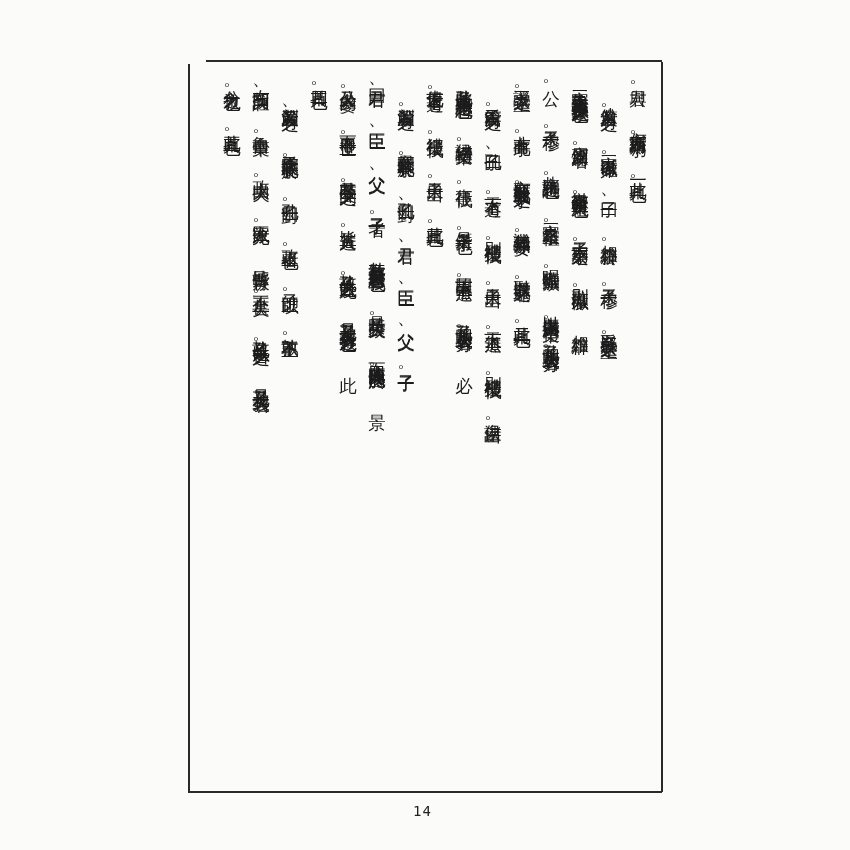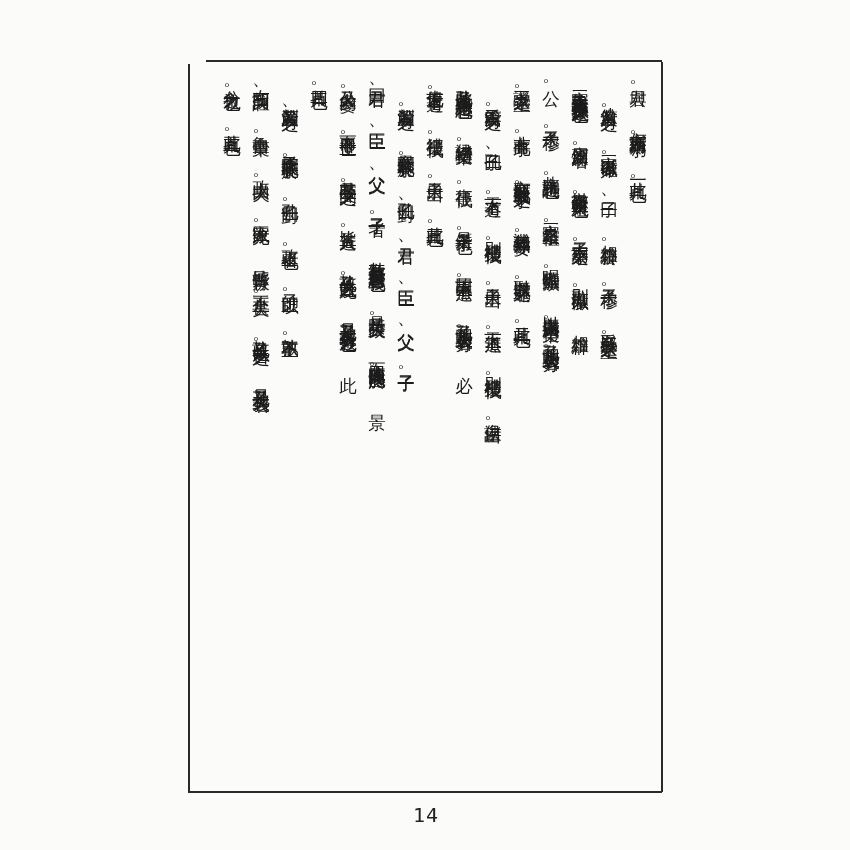--- a/index.html
+++ b/index.html
@@ -43,21 +43,21 @@
   }
   .col {
     display: block;
     white-space: nowrap;
   }
   .col.indent { padding-top: 18px; }
   .page-number {
     position: absolute;
     left: 413px; top: 803px;
     font-family: "DejaVu Sans Mono", "Liberation Mono", monospace;
-    font-size: 20px;
+    font-size: 14px;
     color: #222;
     letter-spacing: 1px;
   }
 </style>
 </head>
 <body>
 
 <div class="page-frame">
   <div class="border-top"></div>
   <div class="border-right"></div>

